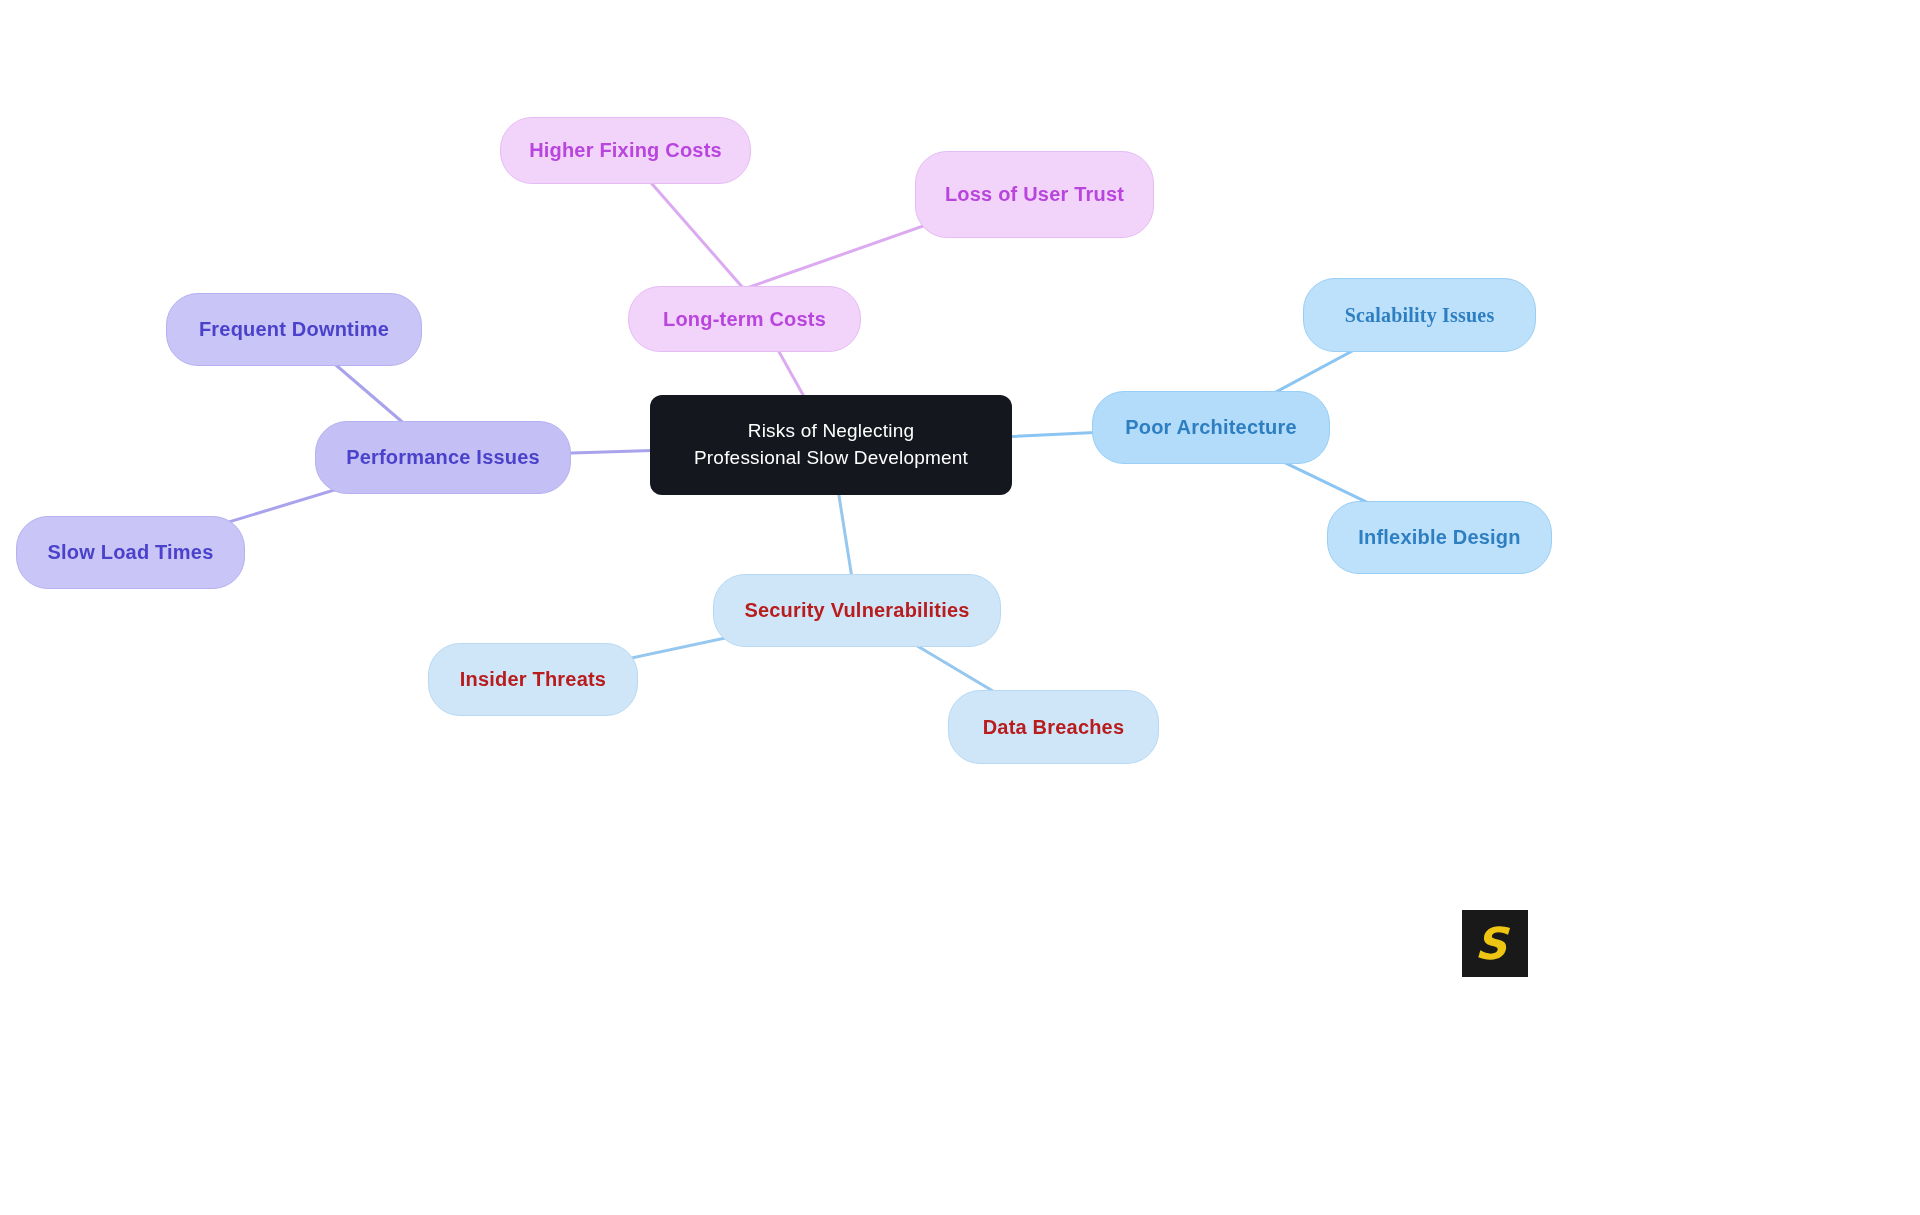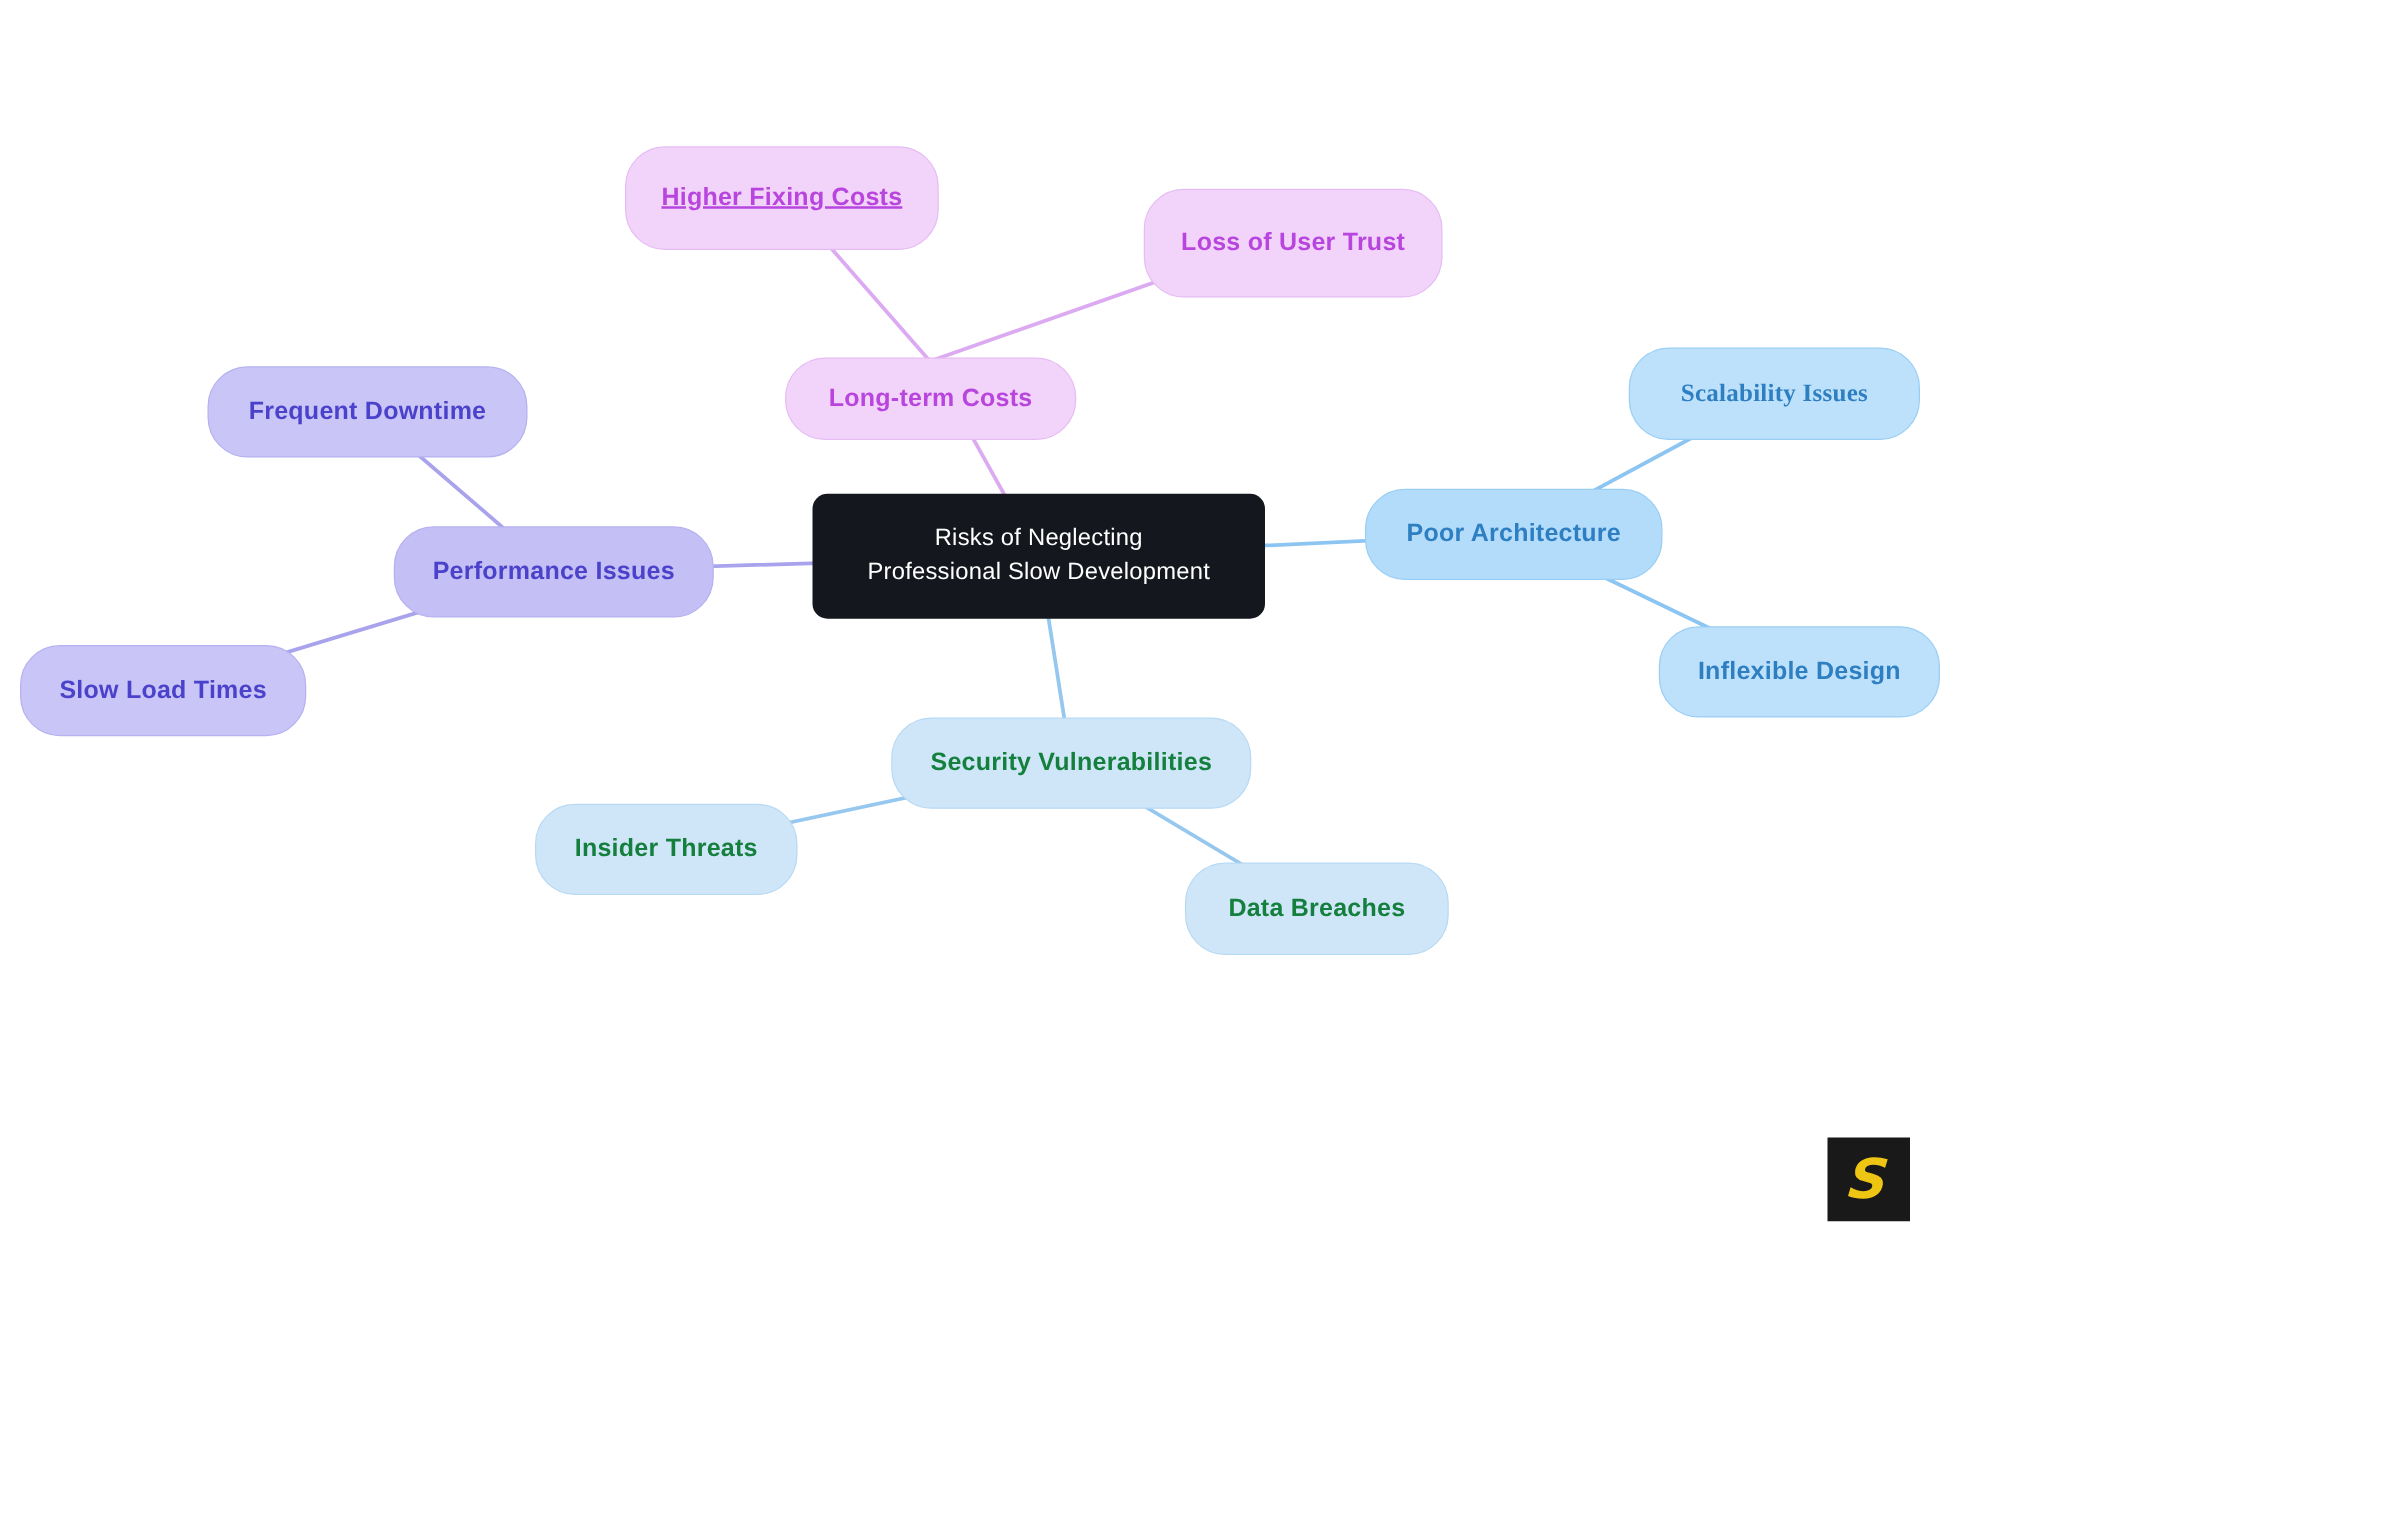--- a/index.html
+++ b/index.html
@@ -58,26 +58,26 @@
   }
   .blue {
     background: #b3dcfa;
     border: 1.5px solid #99cef5;
     color: #2e7fc2;
   }
   .blue-light-fill { background: #bee1fb; }
   .lightblue {
     background: #cfe6f9;
     border: 1.5px solid #b8d9f3;
-    color: #15803d;
+    color: #b91c1c;
   }
 
   
   .n-long-term   { left: 628px;  top: 252px; width: 233px; height: 66px; margin-top: 34px; }
-  .n-higher-fix  { left: 500px;  top: 117px; width: 251px; height: 83px; text-decoration: underline; }
+  .n-higher-fix  { left: 500px;  top: 117px; width: 251px; height: 67px; }
   .n-loss-trust  { left: 915px;  top: 151px; width: 239px; height: 87px; }
 
   .n-performance { left: 315px;  top: 421px; width: 256px; height: 73px; background: #c4bff4; }
   .n-downtime    { left: 166px;  top: 293px; width: 256px; height: 73px; }
   .n-slow-load   { left: 16px;   top: 516px; width: 229px; height: 73px; }
 
   .n-poor-arch   { left: 1092px; top: 391px; width: 238px; height: 73px; justify-content: center; }
   .n-scalability { left: 1303px; top: 278px; width: 233px; height: 74px; font-family: Liberation Serif, serif; }
   .n-inflexible  { left: 1327px; top: 501px; width: 225px; height: 73px; }
 

